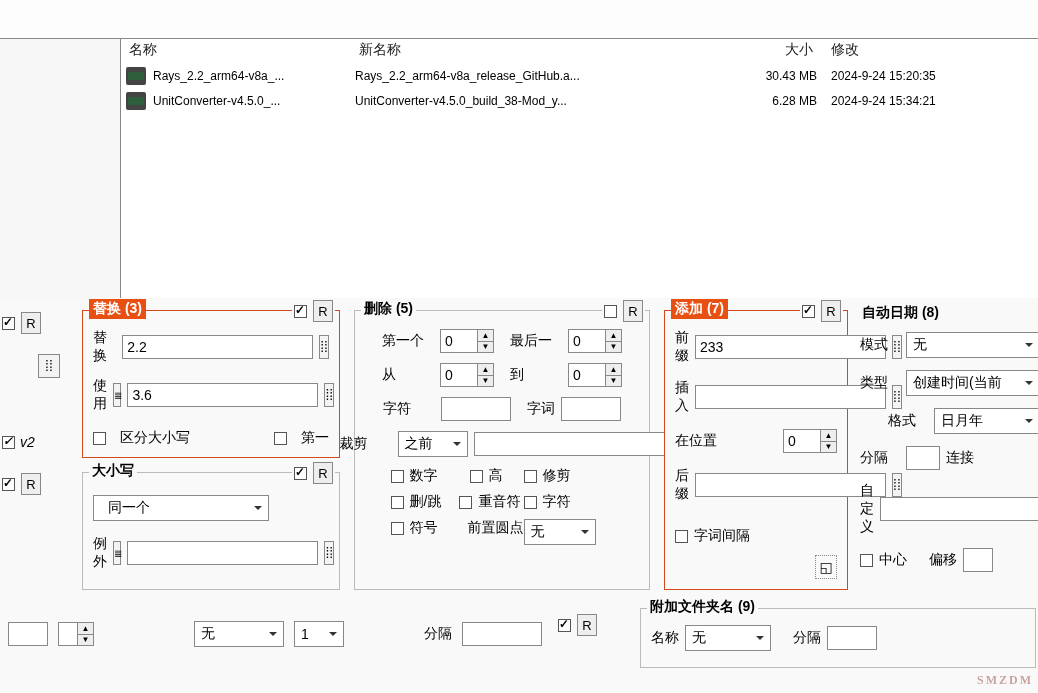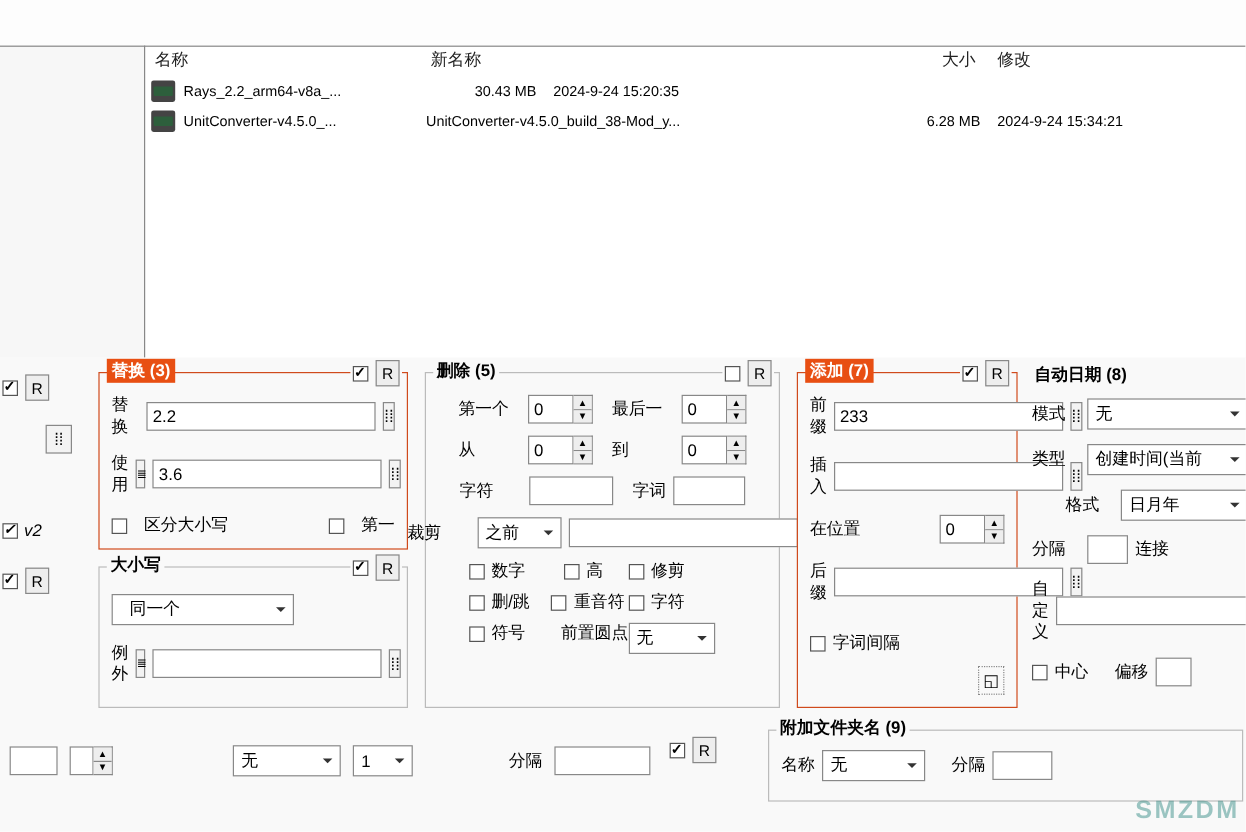--- a/index.html
+++ b/index.html
@@ -35,38 +35,39 @@
 .spinbox { display: inline-flex; align-items: stretch; height: 24px; }
 .spinbox input { width: 38px; border: 1px solid #888; padding: 0 4px; font-size: 14px; }
 .spinbox .spins { display: flex; flex-direction: column; border: 1px solid #888; border-left: 0; width: 16px; }
 .spinbox .spins div { flex: 1; font-size: 8px; display: flex; align-items: center; justify-content: center; background: #eee; cursor: pointer; border-bottom: 1px solid #888;}
 .spinbox .spins div:last-child{border-bottom:0;}
 .sel { height: 26px; border: 1px solid #888; background: #fff; font-size: 14px; padding: 0 20px 0 6px; position: relative; display: inline-flex; align-items: center; cursor: pointer; }
 .sel::after { content: ''; position: absolute; right: 6px; top: 50%; border: 4px solid transparent; border-top-color: #333; transform: translateY(-2px);}
 .dotbtn { width: 22px; height: 24px; border: 1px solid #888; background: #f3f3f3; display: inline-flex; align-items: center; justify-content: center; cursor: pointer; font-size: 14px;}
 .sqbtn { width: 22px; height: 24px; border: 1px dotted #888; display: inline-flex; align-items: center; justify-content: center; cursor: pointer;}
 .row { display: flex; align-items: center; gap: 6px; }
-.watermark { position: absolute; right: 5px; bottom: 5px; opacity: 0.4; font-size: 21px; font-weight: bold; color: #0f766e; letter-spacing: 2px;}
+.watermark { position: absolute; right: 5px; bottom: 5px; opacity: 0.4; font-size: 12px; font-weight: bold; color: #7f1d1d; letter-spacing: 2px; font-family: Liberation Serif, serif;}
 .iconbtn{width:22px;height:24px;border:1px solid #888;background:#f3f3f3;display:inline-flex;align-items:center;justify-content:center;cursor:pointer;}
 .listicon{font-size:10px;letter-spacing:-2px;}
 </style>
 </head>
 <body>
 
 <div class="dir-pane"></div>
 <div class="file-pane">
   <div class="file-header">
     <div class="col-name">名称</div>
     <div class="col-newname">新名称</div>
     <div class="col-size">大小</div>
     <div class="col-mod">修改</div>
   </div>
   <div class="file-row">
     <span class="icon"></span>
     <div class="fr-name">Rays_2.2_arm64-v8a_...</div>
+    <div class="fr-newname">Rays_2.2_arm64-v8a_release_GitHub.a...</div>
     <div class="fr-size">30.43 MB</div>
     <div class="fr-mod">2024-9-24 15:20:35</div>
   </div>
   <div class="file-row">
     <span class="icon"></span>
     <div class="fr-name">UnitConverter-v4.5.0_...</div>
     <div class="fr-newname">UnitConverter-v4.5.0_build_38-Mod_y...</div>
     <div class="fr-size">6.28 MB</div>
     <div class="fr-mod">2024-9-24 15:34:21</div>
   </div>
@@ -120,21 +121,21 @@
   </div>
 
   <div class="fieldset" style="left:82px;top:174px;width:258px;height:118px;">
     <div class="legend">大小写</div>
     <div class="topright">
       <span class="chk on"></span>
       <span class="rbtn">R</span>
     </div>
     <div style="padding:22px 10px 8px 10px;display:flex;flex-direction:column;gap:14px;">
       <div class="row">
-        <span class="sel" style="width:152px;padding-left:14px;">同一个</span>
+        <span class="sel" style="width:176px;padding-left:14px;">同一个</span>
       </div>
       <div class="row">
         <span class="lbl" style="width:42px;">例外</span>
         <span class="iconbtn">
             <span class="listicon">≣</span>
           </span>
         <input class="txtfield" style="flex: 1 1 0%;">
         <span class="dotbtn">⁞⁞</span>
       </div>
     </div>

